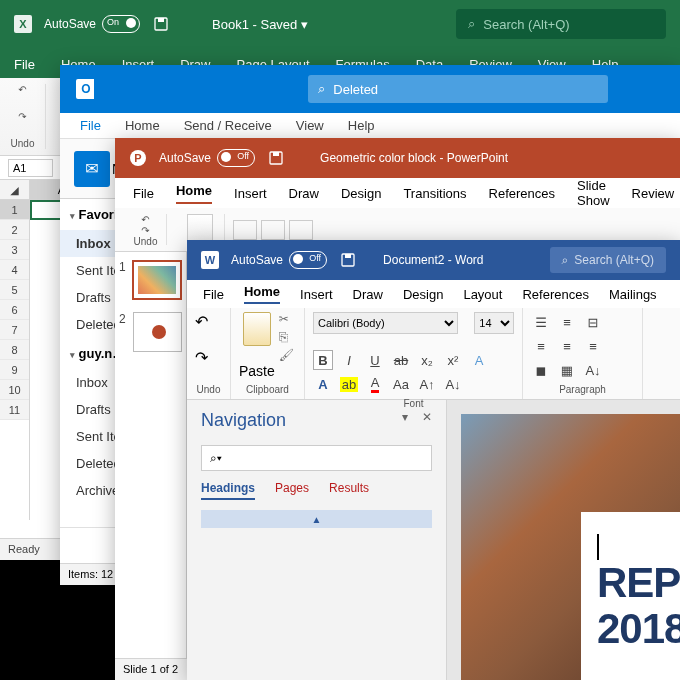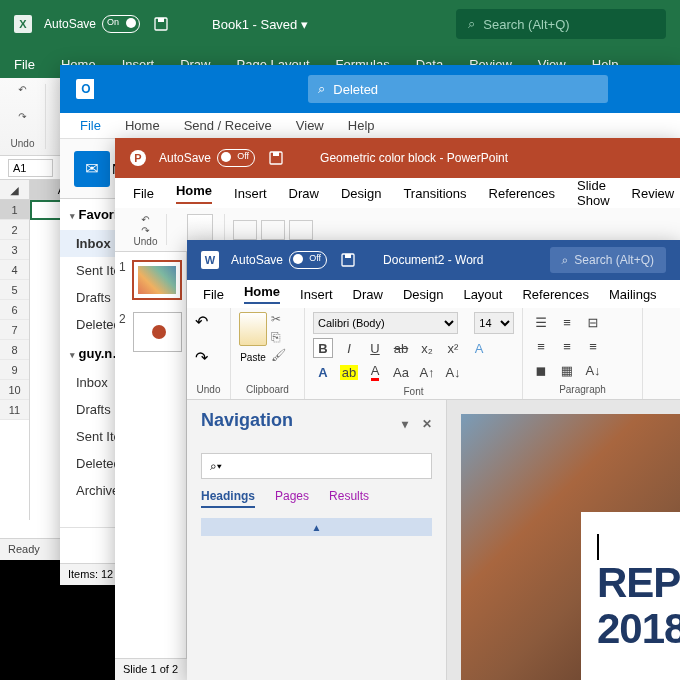--- a/index.html
+++ b/index.html
@@ -68,35 +68,35 @@
 
 
 #word{left:187px;top:240px;width:493px;height:440px}
 .wd-title{height:40px;background:#2b579a;display:flex;align-items:center;padding:0 14px;gap:12px;color:#fff;font-size:12px}
 .wd-search{margin-left:auto;background:#4a72b0;height:26px;padding:0 12px;border-radius:3px;display:flex;align-items:center;gap:6px;color:#cfdaeb;font-size:12px}
 .wd-tabs{height:28px;display:flex;align-items:center;gap:20px;padding:0 16px;font-size:13px;background:#fff}
 .wd-tabs span.act{border-bottom:2px solid #2b579a;padding-bottom:3px;font-weight:600}
 .wd-rib{height:92px;background:#fafafa;border-bottom:1px solid #d4d4d4;display:flex}
 .wd-grp{border-right:1px solid #e1e1e1;padding:4px 8px;display:flex;flex-direction:column;justify-content:space-between;position:relative}
 .wd-grp .lbl{font-size:10px;text-align:center;color:#555}
-.wd-font{display:flex;gap:16px;margin-bottom:4px}
+.wd-font{display:flex;gap:16px;margin-bottom:16px}
 .wd-font select{font-size:11px;border:1px solid #ccc;height:22px}
 .wd-btns{display:flex;gap:6px;align-items:center;font-size:13px;color:#444;margin-bottom:4px}
 .wd-btns .b{width:20px;height:20px;display:flex;align-items:center;justify-content:center;border:1px solid transparent}
 .wd-btns .b.bold{border:1px solid #aaa;background:#fff;font-weight:bold}
 .wd-body{display:flex;height:280px}
 .wd-nav{width:260px;background:#f3f3f3;border-right:1px solid #d4d4d4;padding:10px 14px}
-.wd-nav h3{font-size:18px;font-weight:700;color:#2b579a;margin-bottom:22px;display:flex;align-items:flex-end}
+.wd-nav h3{font-size:18px;font-weight:400;color:#2b579a;margin-bottom:14px;display:flex;align-items:flex-start}
 .wd-nav h3 .ctrl{margin-left:auto;font-size:12px;color:#666;display:flex;gap:14px}
 .wd-navsearch{display:flex;border:1px solid #ccc;background:#fff;height:26px;margin-bottom:10px}
 .wd-navsearch input{border:0;flex:1;padding:0 6px;font-size:12px;outline:none}
 .wd-navsearch .sbtn{width:28px;display:flex;align-items:center;justify-content:center;font-size:12px}
 .wd-navtabs{display:flex;gap:20px;font-size:12px;margin-bottom:10px}
 .wd-navtabs span.act{color:#2b579a;border-bottom:2px solid #2b579a;padding-bottom:3px;font-weight:600}
-.wd-navtabs span{color:#a21caf}
+.wd-navtabs span{color:#b91c1c}
 .wd-navjump{background:#d0ddef;height:18px;margin-bottom:6px;display:flex;align-items:center;justify-content:center;font-size:10px;color:#2b579a}
 .wd-navhead{font-size:12px;padding:4px 10px;color:#333}
 .wd-doc{flex:1;background:#e6e6e6;padding:14px 0 0 14px;position:relative;overflow:hidden}
 .wd-page{background:#fff;width:300px;height:300px;position:relative;overflow:hidden}
 .wd-img{width:100%;height:100%;background:linear-gradient(135deg,#7a9cb8 0%,#a8663f 30%,#8b5a3c 50%,#6b4530 70%,#4a3020 100%);position:relative}
 .wd-titlebox{position:absolute;right:0;top:98px;width:180px;height:180px;background:#fff;padding:16px}
 .wd-titlebox .cur{width:2px;height:26px;background:#000;display:inline-block;vertical-align:top;margin-top:6px}
 .wd-titlebox h1{font-size:42px;font-weight:800;color:#1f3864;letter-spacing:-1px;line-height:1.1}
 
 .ico{width:18px;height:18px;display:inline-flex;align-items:center;justify-content:center}
@@ -342,21 +342,21 @@
   <div class="wd-rib">
     <div class="wd-grp" style="width:44px">
       <div style="font-size:16px">↶</div>
       <div style="font-size:16px">↷</div>
       <div class="lbl">Undo</div>
     </div>
     <div class="wd-grp" style="width:74px">
       <div style="display:flex;gap:4px">
         <div style="text-align:center">
           <div style="width:28px;height:34px;background:linear-gradient(#fff,#f4e0a8);border:1px solid #c8b060;border-radius:2px;margin:0 auto"></div>
-          <div style="font-size:10px;margin-top:6px">Paste</div>
+          <div style="font-size:14px;margin-top:17px">Paste</div>
         </div>
         <div style="display:flex;flex-direction:column;gap:4px;font-size:12px;color:#666">
           <span>✂</span>
           <span>⎘</span>
           <span>🖌</span>
         </div>
       </div>
       <div class="lbl">Clipboard</div>
     </div>
     <div class="wd-grp" style="width:218px">

